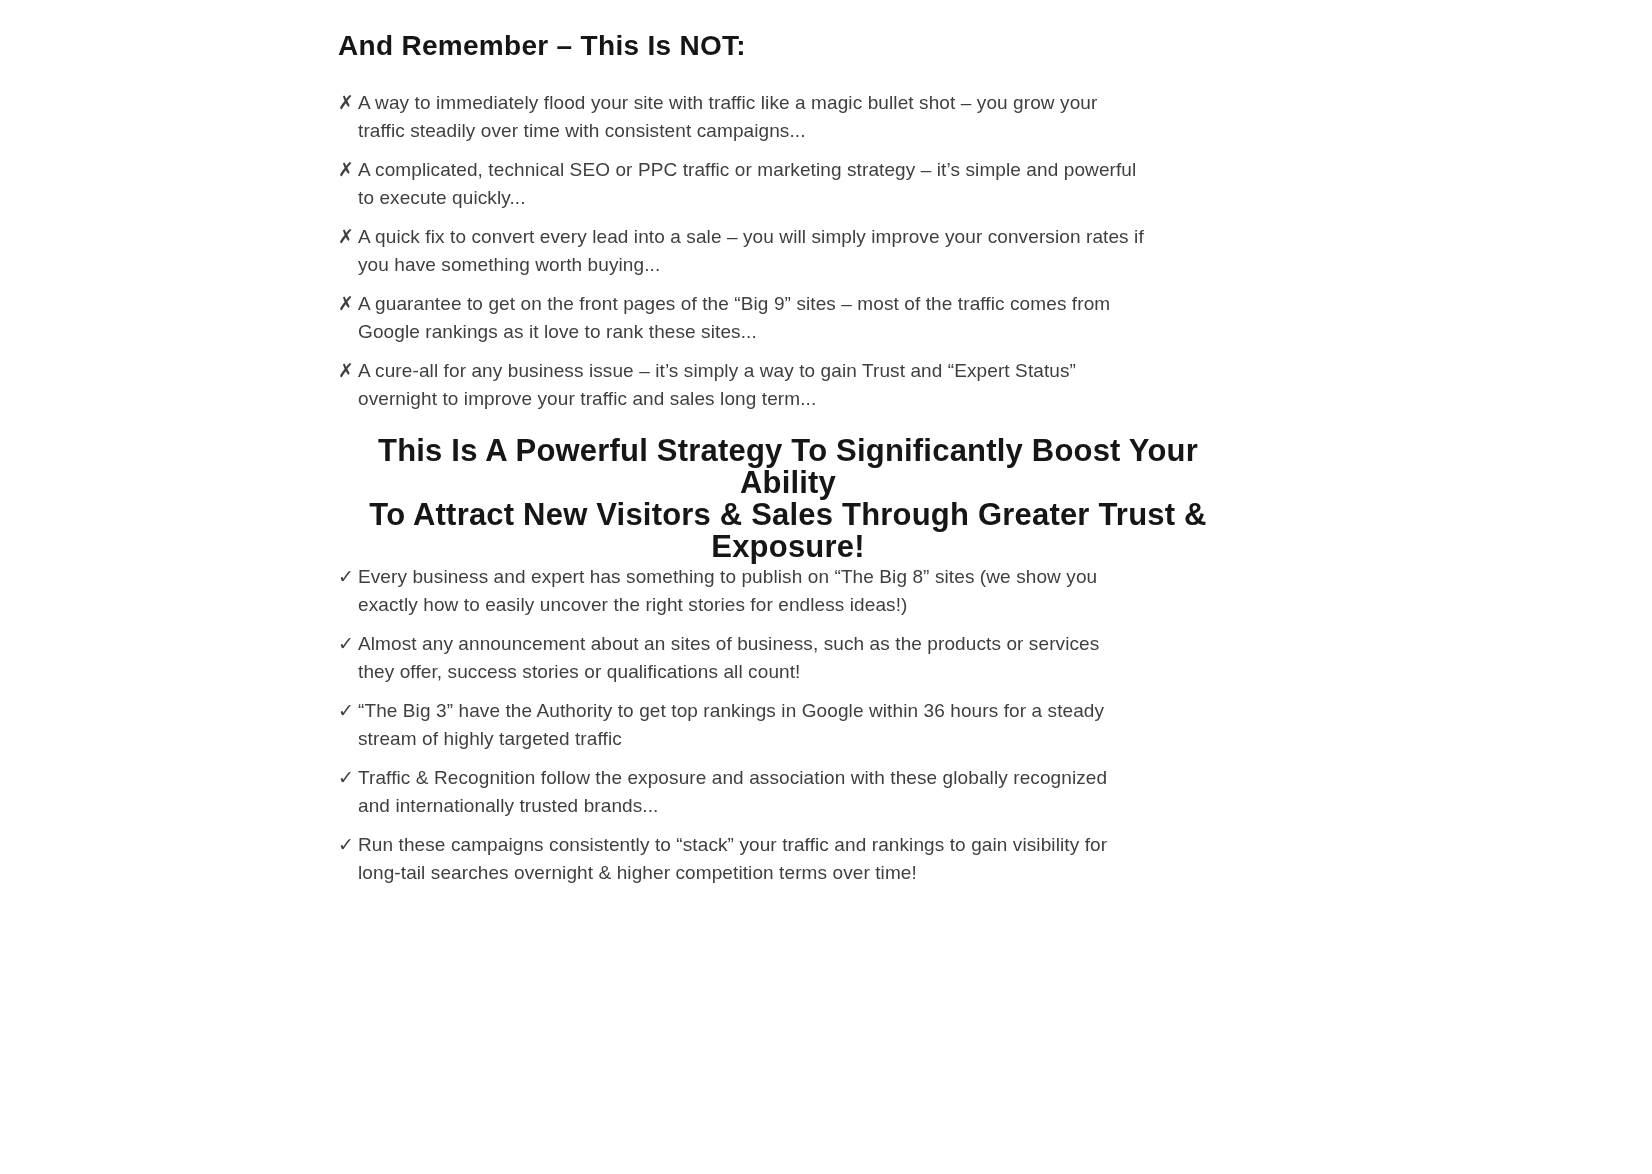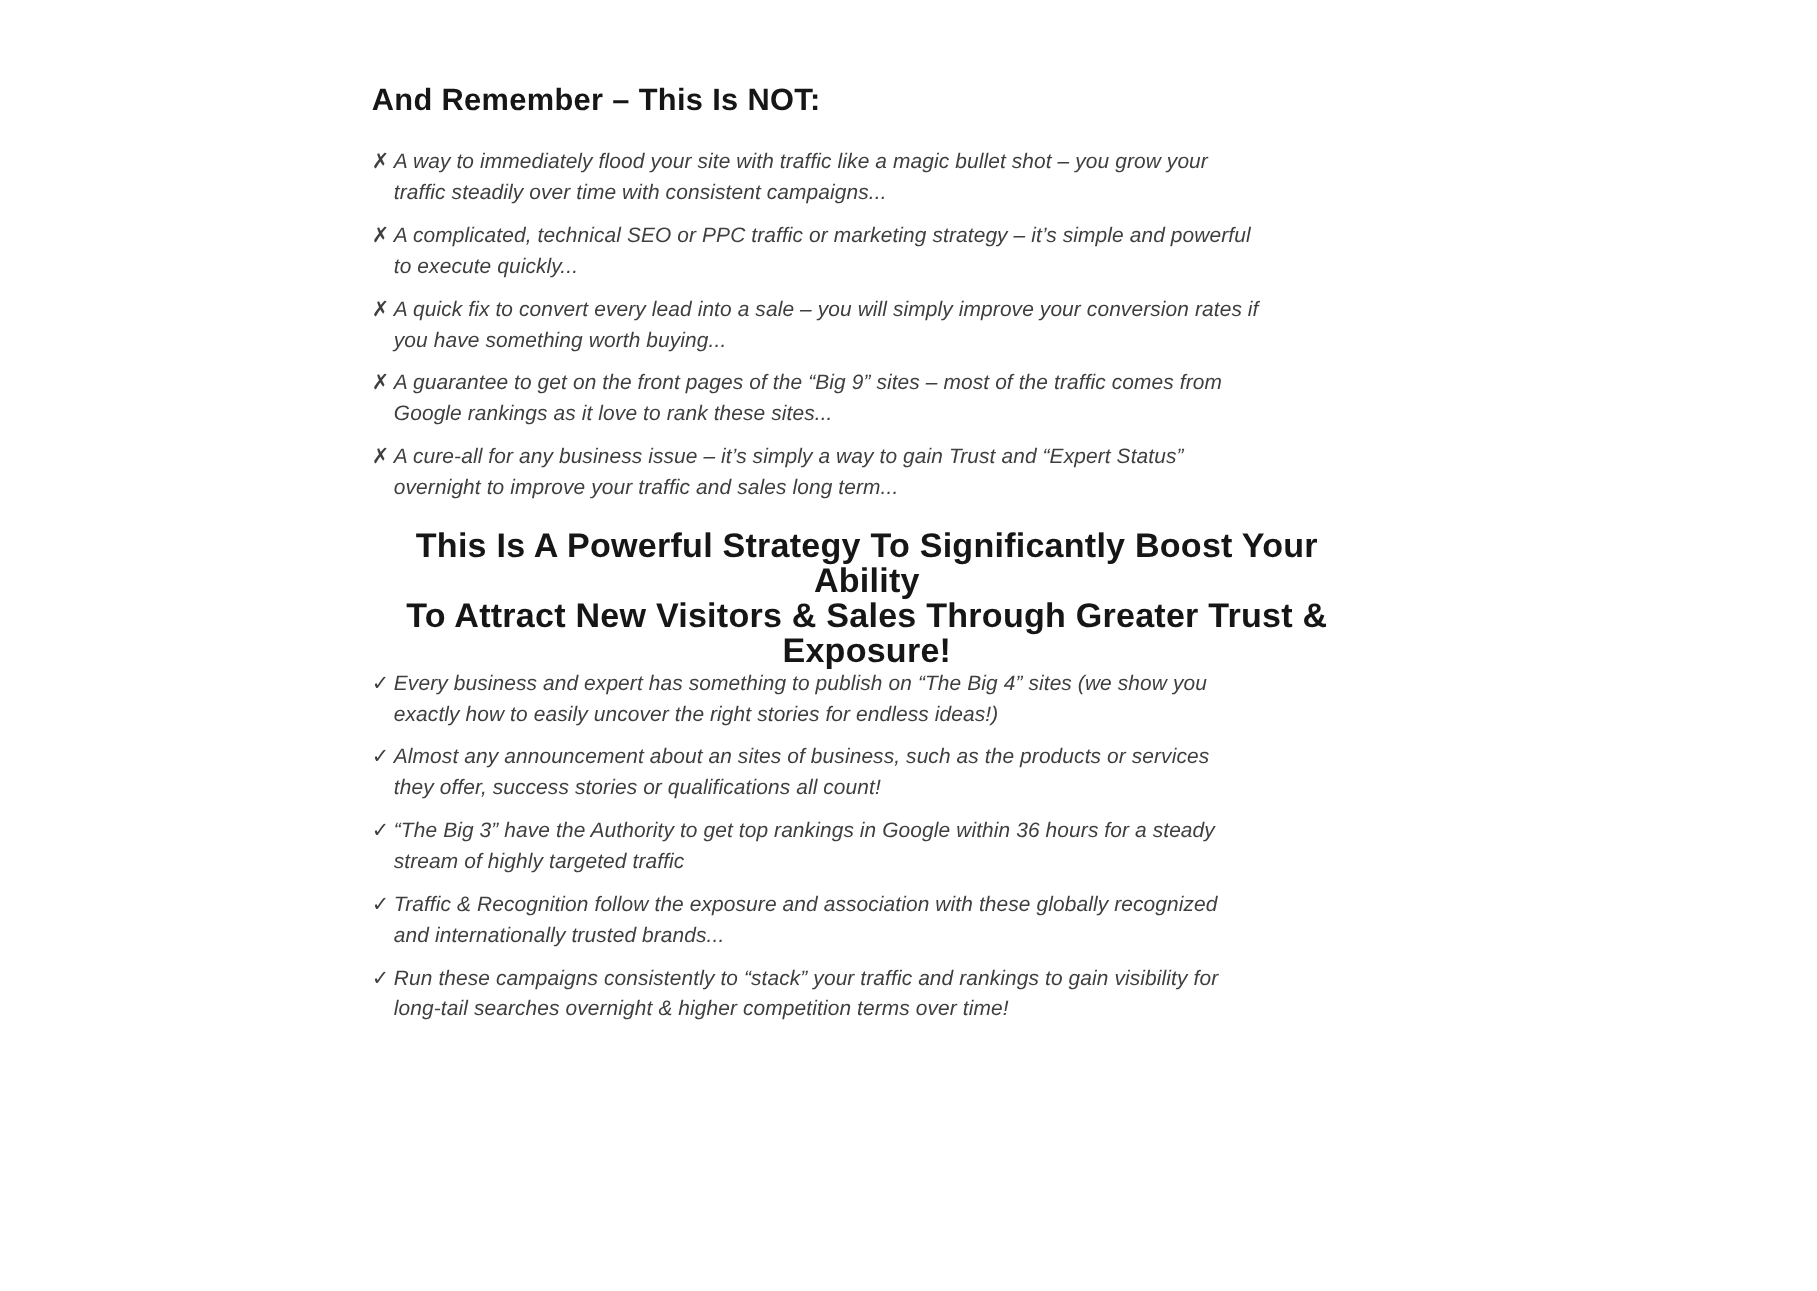--- a/index.html
+++ b/index.html
@@ -9,21 +9,21 @@
   }
   body {
     width: 1652px;
     min-height: 1174px;
     font-family: "Liberation Sans", "DejaVu Sans", sans-serif;
     -webkit-font-smoothing: antialiased;
   }
   .content {
     width: 900px;
     margin-left: 338px;
-    padding-top: 74px;
+    padding-top: 29px;
   }
   .section-heading {
     font-size: 28px;
     font-weight: 700;
     color: #161616;
     letter-spacing: 0.3px;
     margin: 0 0 26px 0;
     line-height: 1.2;
   }
   .list {
@@ -39,21 +39,20 @@
     color: #3f3f3f;
     letter-spacing: 0.1px;
   }
   .mark {
     flex: 0 0 20px;
     color: #3f3f3f;
   }
   .item-text {
     white-space: pre-line;
     flex: 1 1 auto;
-    font-style: italic;
   }
   .power-heading {
     font-size: 31px;
     font-weight: 700;
     color: #161616;
     text-align: center;
     line-height: 32px;
     letter-spacing: 0.2px;
     margin: 21px 0 0 0;
     white-space: pre-line;
@@ -103,21 +102,21 @@
   </div>
 
   <h2 class="power-heading">This Is A Powerful Strategy To Significantly Boost Your Ability
 To Attract New Visitors &amp; Sales Through Greater Trust &amp;
 Exposure!</h2>
 
 
   <div class="list">
     <div class="item">
       <span class="mark">✓</span>
-      <span class="item-text">Every business and expert has something to publish on “The Big 4” sites (we show you
+      <span class="item-text">Every business and expert has something to publish on “The Big 8” sites (we show you
 exactly how to easily uncover the right stories for endless ideas!)</span>
     </div>
     <div class="item">
       <span class="mark">✓</span>
       <span class="item-text">Almost any announcement about an sites of business, such as the products or services
 they offer, success stories or qualifications all count!</span>
     </div>
     <div class="item">
       <span class="mark">✓</span>
       <span class="item-text">“The Big 3” have the Authority to get top rankings in Google within 36 hours for a steady

